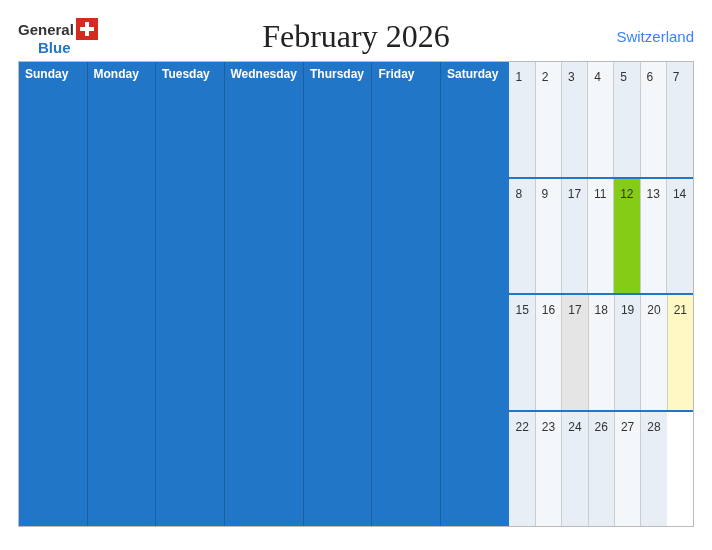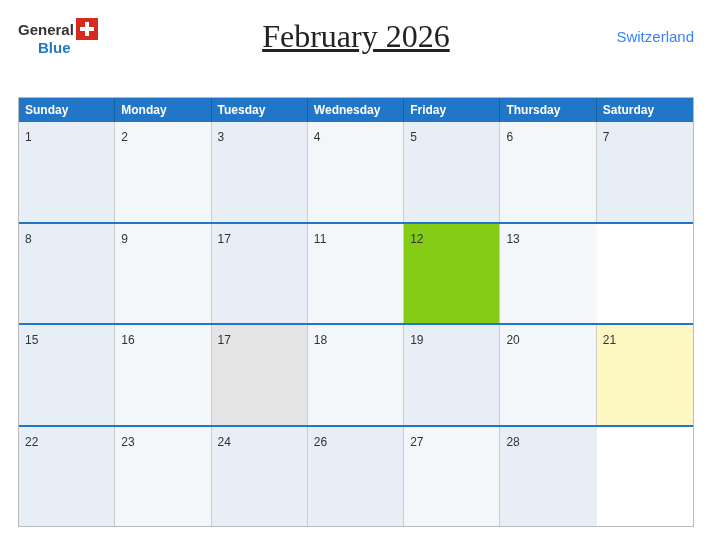--- a/index.html
+++ b/index.html
@@ -9,21 +9,20 @@
       background: #fff;
       font-family: Arial, sans-serif;
       overflow: hidden;
     }
     .page {
       width: 712px;
       height: 550px;
       padding: 18px 18px 23px 18px;
       display: flex;
       flex-direction: column;
-      gap: 36px;
     }
     
     .header {
       display: flex;
       align-items: center;
       justify-content: space-between;
       margin-bottom: 6px;
     }
     .logo {
       display: flex;
@@ -50,33 +49,32 @@
       display: flex;
       align-items: center;
     }
     .title {
       font-size: 32px;
       font-weight: normal;
       color: #222;
       font-family: Georgia, serif;
       text-align: center;
       flex: 1;
-      text-decoration: underline;
     }
     .country {
       font-size: 15px;
       color: #3b82f6;
       min-width: 80px;
       text-align: right;
     }
     
     .calendar {
       flex: 1;
       display: flex;
-      flex-direction: column;
+      flex-direction: row;
       border: 1px solid #bbb;
     }
     .cal-header {
       display: grid;
       grid-template-columns: repeat(7, 1fr);
       background: #2176c7;
     }
     .cal-header-cell {
       color: #fff;
       font-size: 12px;
@@ -149,22 +147,22 @@
     <div class="country">Switzerland</div>
   </div>
 
   <div class="calendar">
 
     <div class="cal-header">
       <div class="cal-header-cell">Sunday</div>
       <div class="cal-header-cell">Monday</div>
       <div class="cal-header-cell">Tuesday</div>
       <div class="cal-header-cell">Wednesday</div>
+      <div class="cal-header-cell">Thursday</div>
       <div class="cal-header-cell">Friday</div>
-      <div class="cal-header-cell">Thursday</div>
       <div class="cal-header-cell">Saturday</div>
     </div>
 
     <div class="cal-body">
 
       <div class="cal-week">
         <div class="cal-cell" style="background:#e8eef5"><span class="day-num">1</span></div>
         <div class="cal-cell" style="background:#f4f7fa"><span class="day-num">2</span></div>
         <div class="cal-cell" style="background:#e8eef5"><span class="day-num">3</span></div>
         <div class="cal-cell" style="background:#f4f7fa"><span class="day-num">4</span></div>
@@ -173,20 +171,21 @@
         <div class="cal-cell" style="background:#e8eef5"><span class="day-num">7</span></div>
       </div>
 
       <div class="cal-week">
         <div class="cal-cell" style="background:#e8eef5"><span class="day-num">8</span></div>
         <div class="cal-cell" style="background:#f4f7fa"><span class="day-num">9</span></div>
         <div class="cal-cell" style="background:#e8eef5"><span class="day-num">17</span></div>
         <div class="cal-cell" style="background:#f4f7fa"><span class="day-num">11</span></div>
         <div class="cal-cell" style="background:#84cc16"><span class="day-num">12</span></div>
         <div class="cal-cell" style="background:#f4f7fa"><span class="day-num">13</span></div>
+        <div class="cal-cell" style="background:#e8eef5"><span class="day-num">14</span></div>
       </div>
 
       <div class="cal-week">
         <div class="cal-cell" style="background:#e8eef5"><span class="day-num">15</span></div>
         <div class="cal-cell" style="background:#f4f7fa"><span class="day-num">16</span></div>
         <div class="cal-cell" style="background:#e5e5e5"><span class="day-num">17</span></div>
         <div class="cal-cell" style="background:#f4f7fa"><span class="day-num">18</span></div>
         <div class="cal-cell" style="background:#e8eef5"><span class="day-num">19</span></div>
         <div class="cal-cell" style="background:#f4f7fa"><span class="day-num">20</span></div>
         <div class="cal-cell" style="background:#fef9c3"><span class="day-num">21</span></div>

